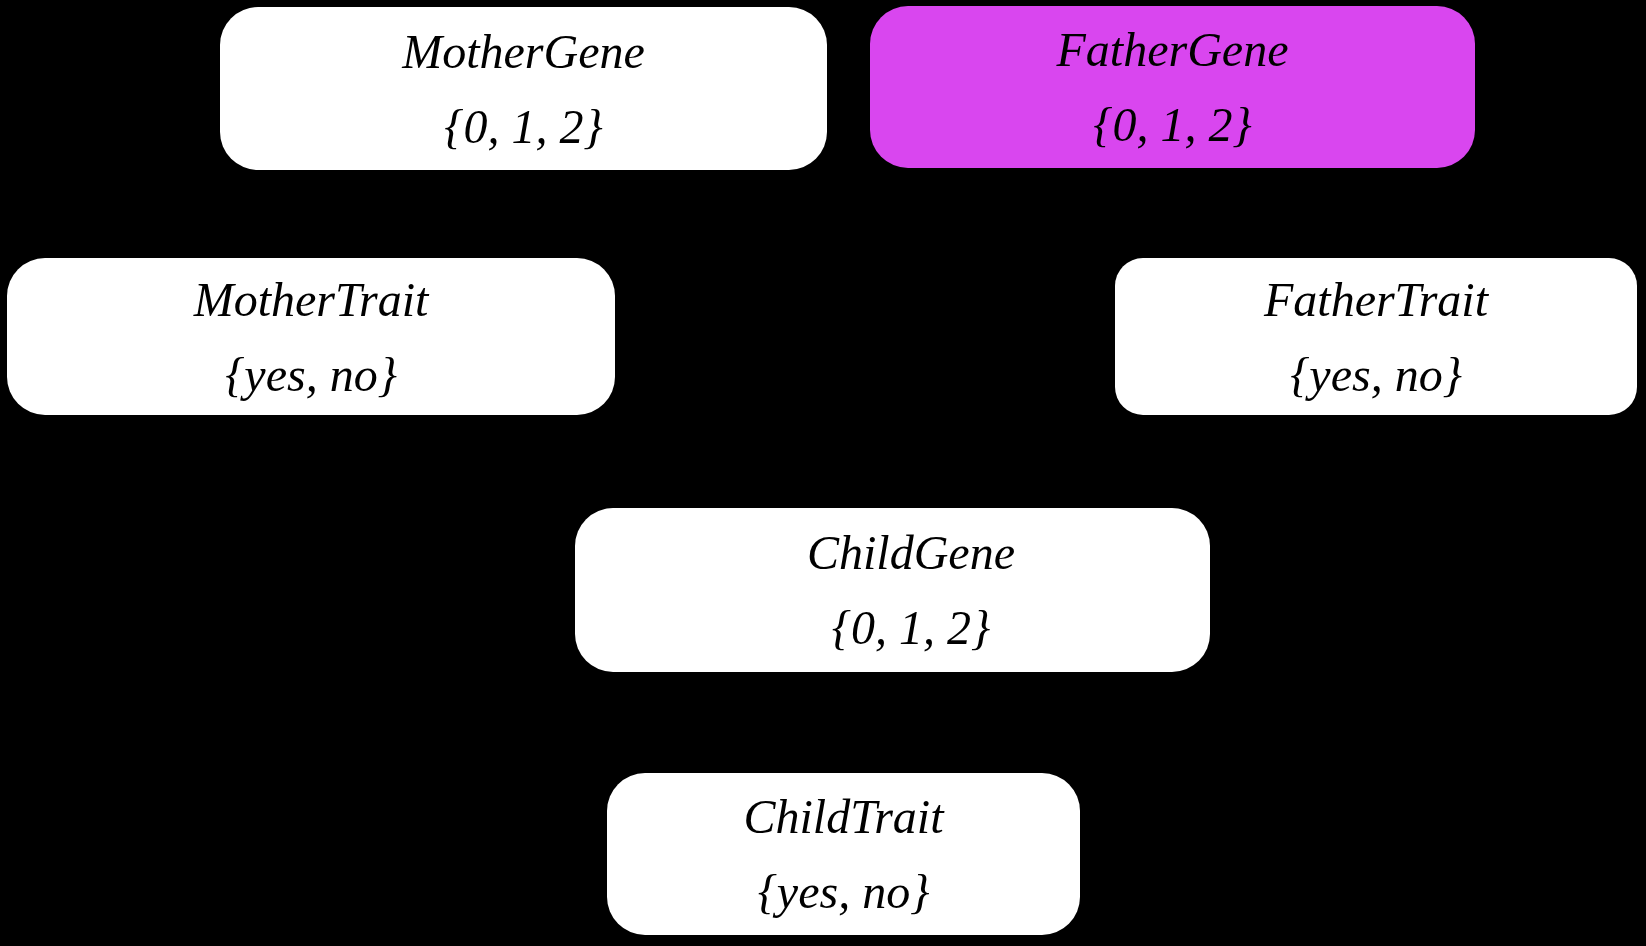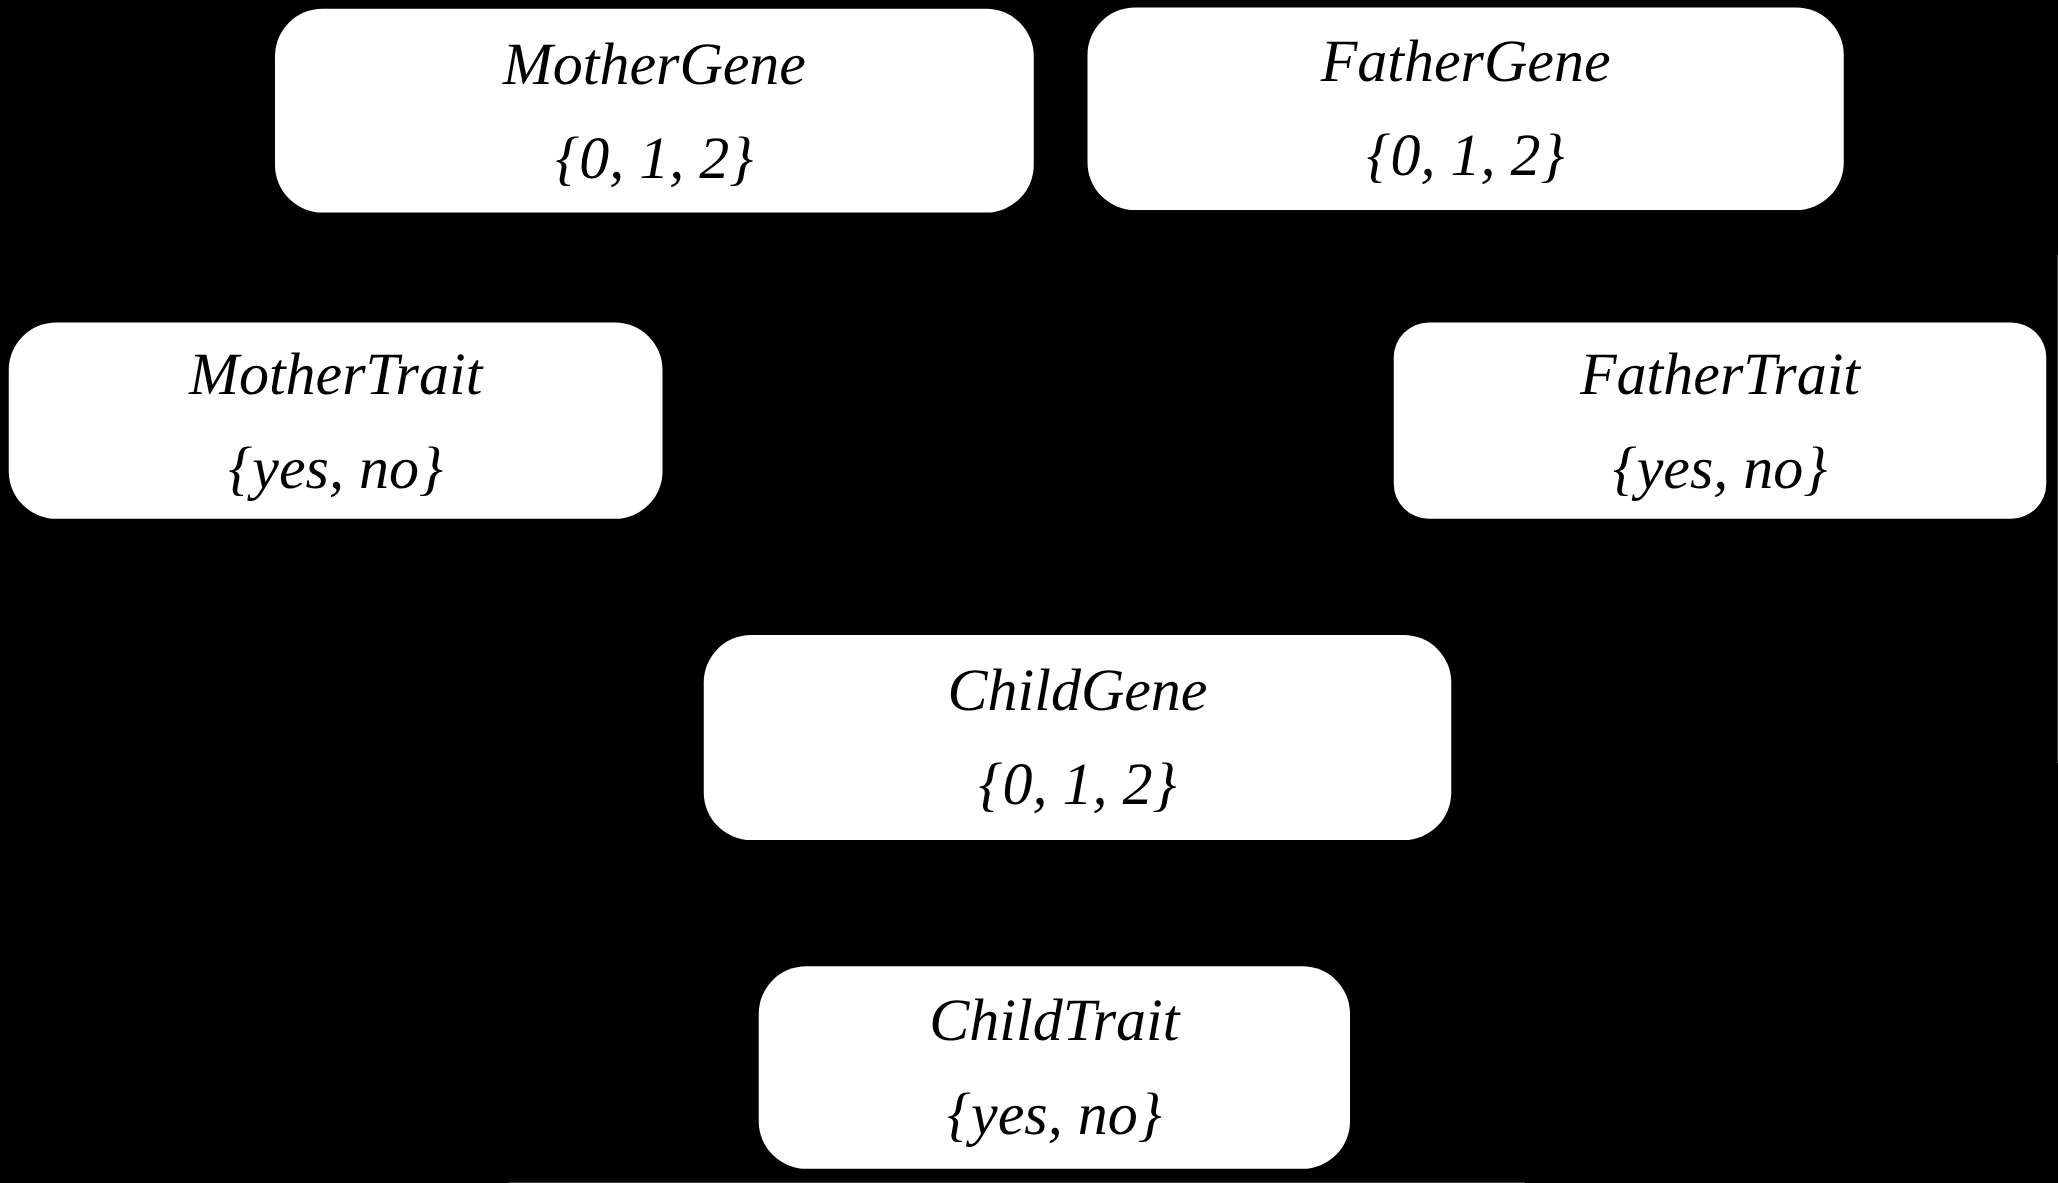--- a/index.html
+++ b/index.html
@@ -32,36 +32,36 @@
     font-size: 48px;
     line-height: 75px;
     white-space: nowrap;
   }
   .node-name, .node-domain {
     display: block;
   }
   
   .node-mother-gene  { left: 220px;  top: 7px;   width: 607px; height: 163px; }
   .node-father-gene  { left: 870px;  top: 6px;   width: 605px; height: 162px; }
-  .node-mother-trait { left: 7px;    top: 258px; width: 523px; height: 157px; }
+  .node-mother-trait { left: 7px;    top: 258px; width: 608px; height: 157px; }
   .node-father-trait { left: 1115px; top: 258px; width: 522px; height: 157px; border-radius: 28px; }
-  .node-child-gene   { left: 563px;  top: 508px; width: 598px; height: 164px; }
+  .node-child-gene   { left: 575px;  top: 508px; width: 598px; height: 164px; padding-left: 37px; }
   .node-child-trait  { left: 607px;  top: 773px; width: 473px; height: 162px; }
 </style>
 </head>
 <body>
 
 <div class="diagram-canvas" style="background: rgb(0, 0, 0);">
 
   <div class="node node-mother-gene" style="background: rgb(255, 255, 255); color: rgb(0, 0, 0);">
     <span class="node-name">MotherGene</span>
     <span class="node-domain">{0, 1, 2}</span>
   </div>
 
-  <div class="node node-father-gene" style="background: #ffffff; color: rgb(0, 0, 0); text-align: center;">
+  <div class="node node-father-gene" style="background: #d946ef; color: rgb(0, 0, 0); text-align: center;">
     <span class="node-name">FatherGene</span>
     <span class="node-domain">{0, 1, 2}</span>
   </div>
 
   <div class="node node-mother-trait" style="background: rgb(255, 255, 255); color: rgb(0, 0, 0);">
     <span class="node-name">MotherTrait</span>
     <span class="node-domain">{yes, no}</span>
   </div>
 
   <div class="node node-father-trait" style="background: rgb(255, 255, 255); color: rgb(0, 0, 0);">

